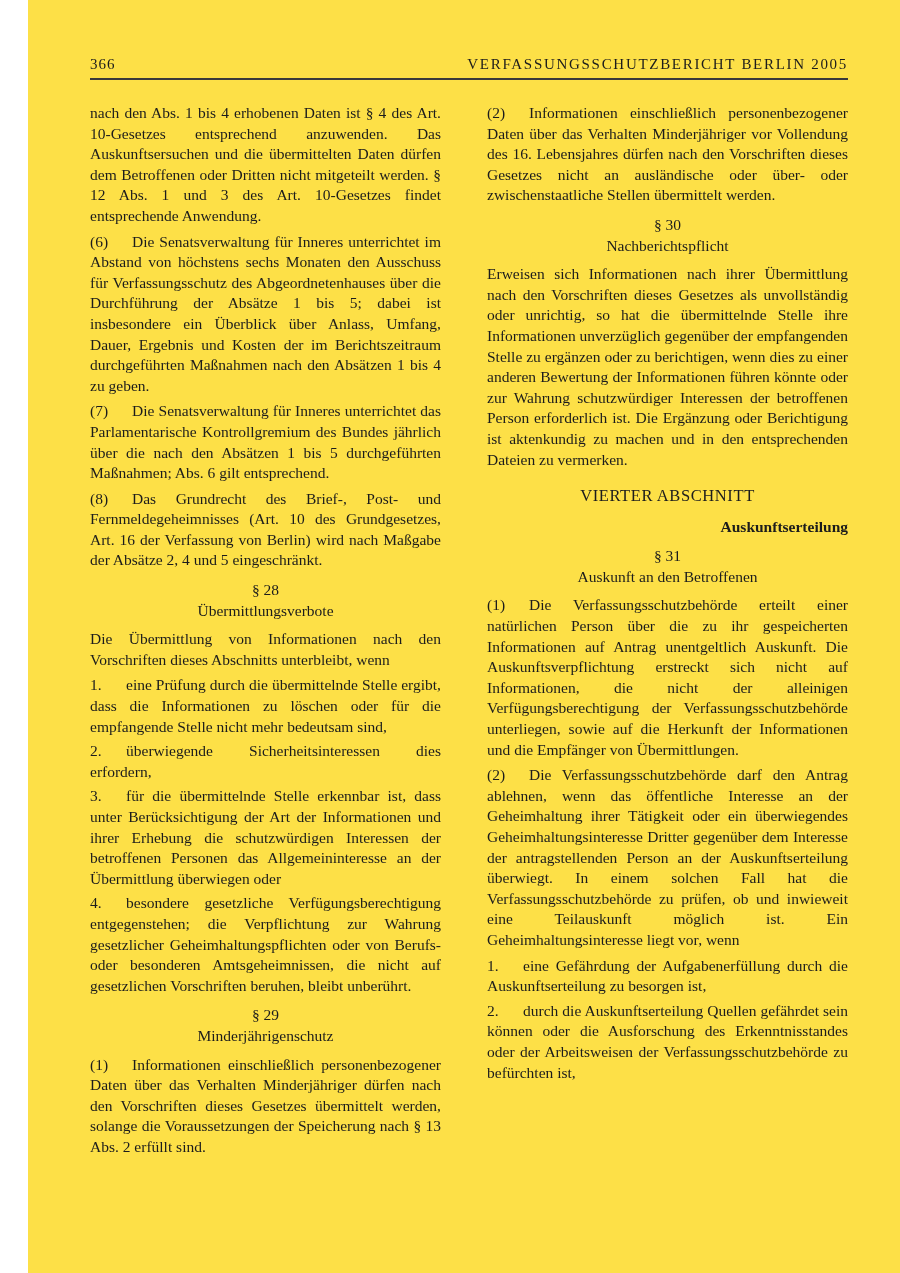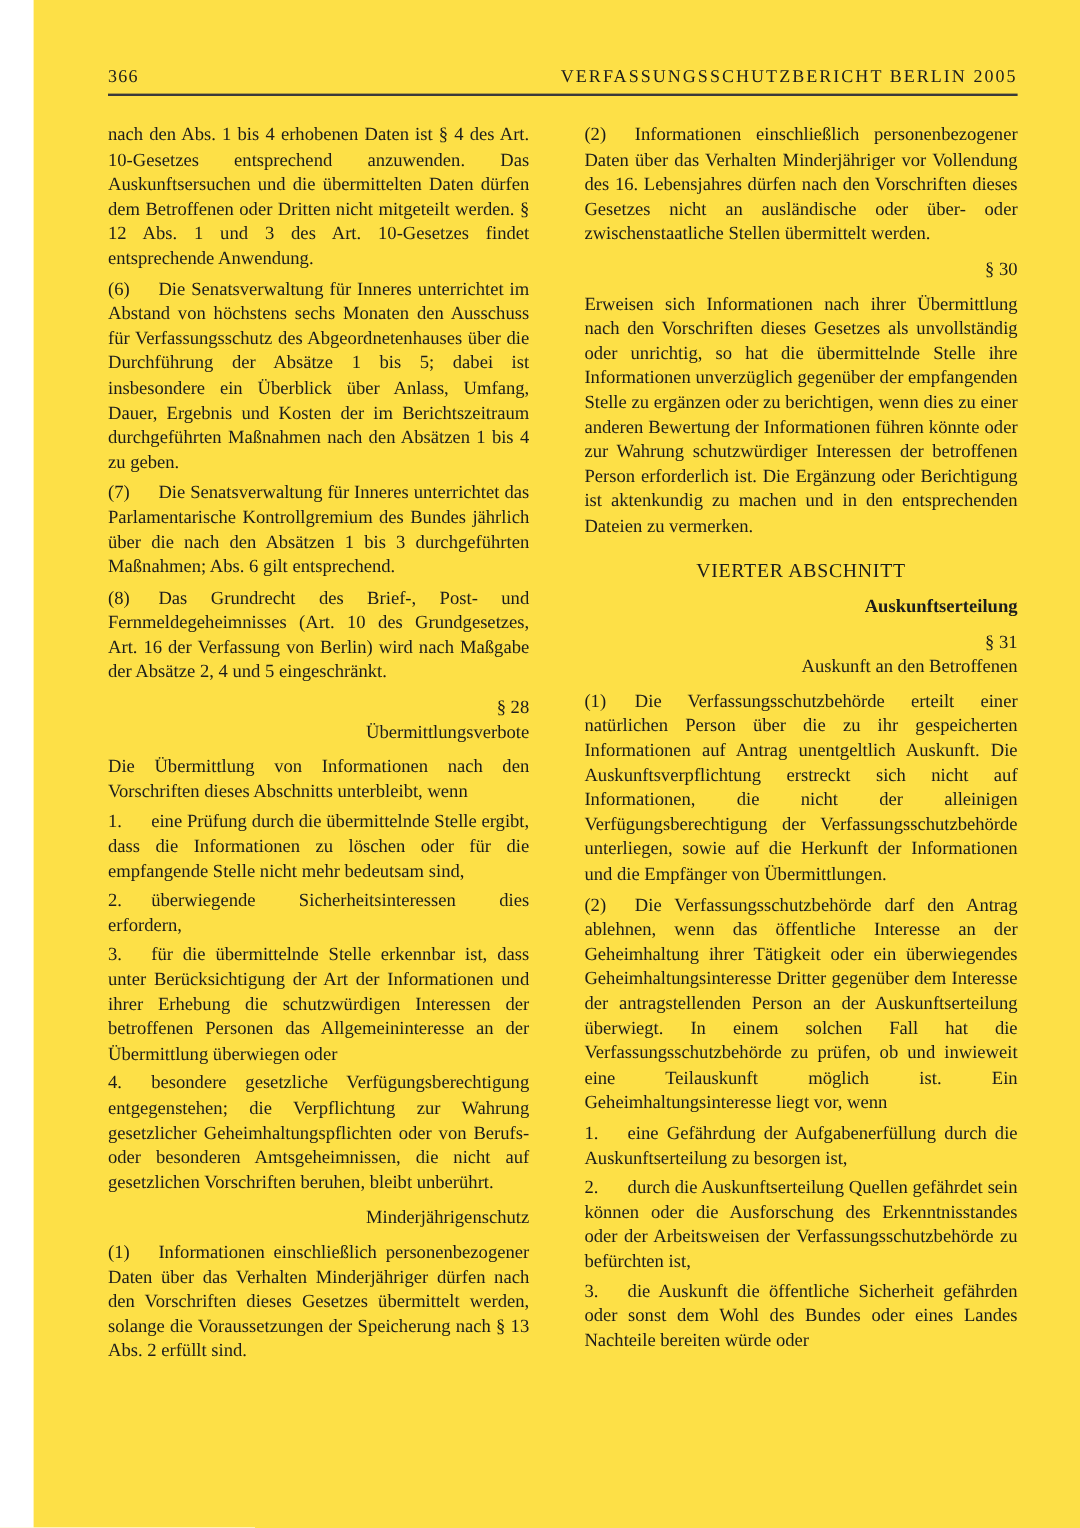--- a/index.html
+++ b/index.html
@@ -55,21 +55,21 @@
   }
   .pnum {
     display: inline-block;
     width: 42px;
   }
   .inum {
     display: inline-block;
     width: 36px;
   }
   .sec-head {
-    text-align: right;
+    text-align: center;
     margin: 9px 0 8px 0;
     hyphens: none;
   }
   .chapter-head {
     text-align: center;
     font-size: 16.5px;
     letter-spacing: 0.6px;
     margin: 16px 0 6px 0;
     hyphens: none;
   }
@@ -88,61 +88,62 @@
   <div class="header">
     <span class="page-num">366</span>
     <span class="report-title">VERFASSUNGSSCHUTZBERICHT BERLIN 2005</span>
   </div>
 
   <div class="columns">
 
     <div class="col col-left">
       <p class="para">nach den Abs. 1 bis 4 erhobenen Daten ist § 4 des Art. 10-Gesetzes entsprechend anzuwenden. Das Auskunftsersuchen und die übermittelten Daten dürfen dem Betroffenen oder Dritten nicht mitgeteilt werden. § 12 Abs. 1 und 3 des Art. 10-Gesetzes findet entsprechende Anwendung.</p>
       <p class="para"><span class="pnum">(6)</span><span>Die Senatsverwaltung für Inneres unterrichtet im Abstand von höchstens sechs Monaten den Ausschuss für Verfassungsschutz des Abgeordnetenhauses über die Durchführung der Absätze 1 bis 5; dabei ist insbesondere ein Überblick über Anlass, Umfang, Dauer, Ergebnis und Kosten der im Berichtszeitraum durchgeführten Maßnahmen nach den Absätzen 1 bis 4 zu geben.</span></p>
-      <p class="para"><span class="pnum">(7)</span><span>Die Senatsverwaltung für Inneres unterrichtet das Parlamentarische Kontrollgremium des Bundes jährlich über die nach den Absätzen 1 bis 3 durchgeführten Maßnahmen; Abs. 6 gilt entsprechend.</span></p>
+      <p class="para"><span class="pnum">(7)</span><span>Die Senatsverwaltung für Inneres unterrichtet das Parlamentarische Kontrollgremium des Bundes jährlich über die nach den Absätzen 1 bis 5 durchgeführten Maßnahmen; Abs. 6 gilt entsprechend.</span></p>
       <p class="para"><span class="pnum">(8)</span><span>Das Grundrecht des Brief-, Post- und Fernmeldegeheimnisses (Art. 10 des Grundgesetzes, Art. 16 der Verfassung von Berlin) wird nach Maßgabe der Absätze 2, 4 und 5 eingeschränkt.</span></p>
 
       <div class="sec-head">
         <div>§ 28</div>
         <div>Übermittlungsverbote</div>
       </div>
 
       <p class="para">Die Übermittlung von Informationen nach den Vorschriften dieses Abschnitts unterbleibt, wenn</p>
 
       <p class="item"><span class="inum">1.</span><span>eine Prüfung durch die übermittelnde Stelle ergibt, dass die Informationen zu löschen oder für die empfangende Stelle nicht mehr bedeutsam sind,</span></p>
       <p class="item"><span class="inum">2.</span><span>überwiegende Sicherheitsinteressen dies erfordern,</span></p>
       <p class="item"><span class="inum">3.</span><span>für die übermittelnde Stelle erkennbar ist, dass unter Berücksichtigung der Art der Informationen und ihrer Erhebung die schutzwürdigen Interessen der betroffenen Personen das Allgemeininteresse an der Übermittlung überwiegen oder</span></p>
       <p class="item"><span class="inum">4.</span><span>besondere gesetzliche Verfügungsberechtigung entgegenstehen; die Verpflichtung zur Wahrung gesetzlicher Geheimhaltungspflichten oder von Berufs- oder besonderen Amtsgeheimnissen, die nicht auf gesetzlichen Vorschriften beruhen, bleibt unberührt.</span></p>
 
       <div class="sec-head">
+        <div>§ 29</div>
         <div>Minderjährigenschutz</div>
       </div>
 
       <p class="para"><span class="pnum">(1)</span><span>Informationen einschließlich personenbezogener Daten über das Verhalten Minderjähriger dürfen nach den Vorschriften dieses Gesetzes übermittelt werden, solange die Voraussetzungen der Speicherung nach § 13 Abs. 2 erfüllt sind.</span></p>
     </div>
 
     <div class="col col-right">
       <p class="para"><span class="pnum">(2)</span><span>Informationen einschließlich personenbezogener Daten über das Verhalten Minderjähriger vor Vollendung des 16. Lebensjahres dürfen nach den Vorschriften dieses Gesetzes nicht an ausländische oder über- oder zwischenstaatliche Stellen übermittelt werden.</span></p>
 
       <div class="sec-head">
         <div>§ 30</div>
+        <div>Nachberichtspflicht</div>
       </div>
 
       <p class="para">Erweisen sich Informationen nach ihrer Übermittlung nach den Vorschriften dieses Gesetzes als unvollständig oder unrichtig, so hat die übermittelnde Stelle ihre Informationen unverzüglich gegenüber der empfangenden Stelle zu ergänzen oder zu berichtigen, wenn dies zu einer anderen Bewertung der Informationen führen könnte oder zur Wahrung schutzwürdiger Interessen der betroffenen Person erforderlich ist. Die Ergänzung oder Berichtigung ist aktenkundig zu machen und in den entsprechenden Dateien zu vermerken.</p>
 
       <div class="chapter-head">VIERTER ABSCHNITT</div>
       <div class="sub-head">Auskunftserteilung</div>
 
       <div class="sec-head">
         <div>§ 31</div>
         <div>Auskunft an den Betroffenen</div>
       </div>
 
       <p class="para"><span class="pnum">(1)</span><span>Die Verfassungsschutzbehörde erteilt einer natürlichen Person über die zu ihr gespeicherten Informationen auf Antrag unentgeltlich Auskunft. Die Auskunftsverpflichtung erstreckt sich nicht auf Informationen, die nicht der alleinigen Verfügungsberechtigung der Verfassungsschutzbehörde unterliegen, sowie auf die Herkunft der Informationen und die Empfänger von Übermittlungen.</span></p>
       <p class="para"><span class="pnum">(2)</span><span>Die Verfassungsschutzbehörde darf den Antrag ablehnen, wenn das öffentliche Interesse an der Geheimhaltung ihrer Tätigkeit oder ein überwiegendes Geheimhaltungsinteresse Dritter gegenüber dem Interesse der antragstellenden Person an der Auskunftserteilung überwiegt. In einem solchen Fall hat die Verfassungsschutzbehörde zu prüfen, ob und inwieweit eine Teilauskunft möglich ist. Ein Geheimhaltungsinteresse liegt vor, wenn</span></p>
 
       <p class="item"><span class="inum">1.</span><span>eine Gefährdung der Aufgabenerfüllung durch die Auskunftserteilung zu besorgen ist,</span></p>
       <p class="item"><span class="inum">2.</span><span>durch die Auskunftserteilung Quellen gefährdet sein können oder die Ausforschung des Erkenntnisstandes oder der Arbeitsweisen der Verfassungsschutzbehörde zu befürchten ist,</span></p>
-      <p class="item"><span class="inum">3.</span><span>die Auskunft die öffentliche Sicherheit gefährden oder sonst dem Wohl des Bundes oder eines Landes Nachteile bereiten würde oder</span></p>
     </div>
 
   </div>
 </div>
 
 </body></html>

